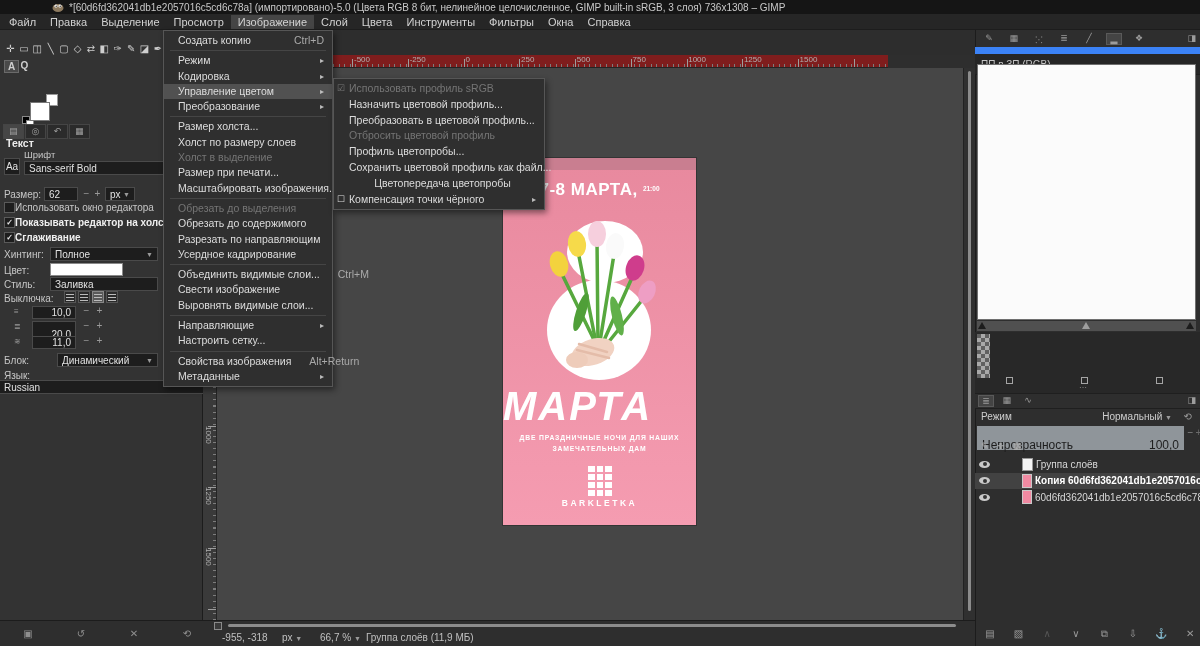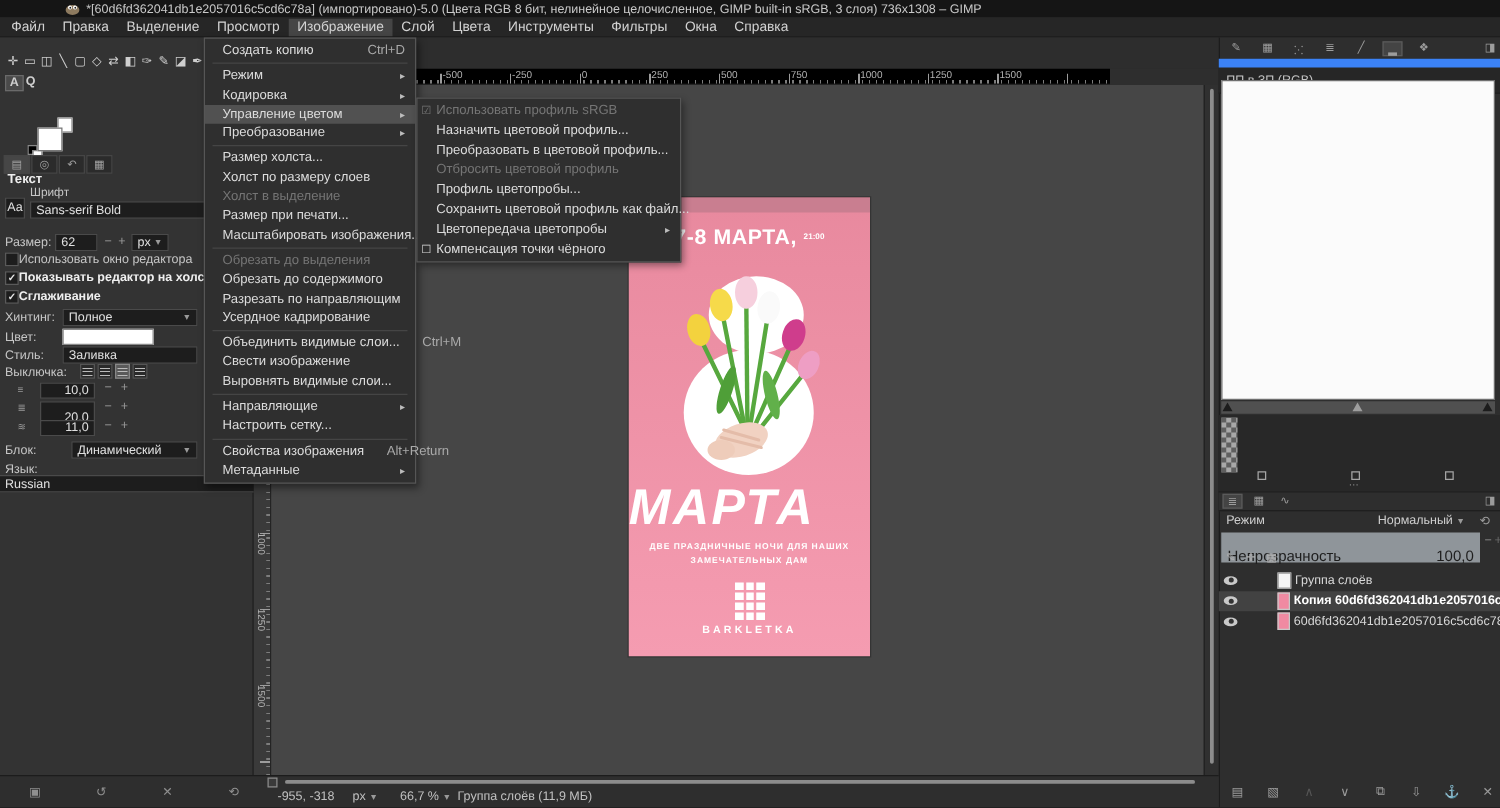--- a/index.html
+++ b/index.html
@@ -30,21 +30,21 @@
   .field .arrow{margin-left:auto;font-size:7px;color:#9a9a9a;}
   .pm{position:absolute;font-size:10px;color:#9a9a9a;width:9px;text-align:center;}
   .cbrow{position:absolute;display:flex;align-items:flex-end;gap:0;font-size:10px;color:#c6c6c6;}
   .cbrow .box{width:9px;height:9px;background:#1d1d1d;border:1px solid #5a5a5a;font-size:8px;line-height:9px;text-align:center;color:#e8e8e8;}
   .cbrow.on{color:#efefef;font-weight:bold;}
   .jbox{position:absolute;width:12px;height:12px;border:1px solid #555;background:#2a2a2a;box-sizing:border-box;
     background-image:repeating-linear-gradient(#bbb 0 1px,transparent 1px 3px);background-size:8px 9px;background-position:1px 2px;background-repeat:no-repeat;}
   .jbox.on{background-color:#5a5a5a;border-color:#888;}
   
   #canvasband{position:absolute;left:203px;top:30px;width:772px;height:25px;background:#2d2d2d;}
-  #hruler{position:absolute;left:203px;top:55px;width:685px;height:13px;background:#000000;border-bottom:1px solid #242424;box-sizing:border-box;overflow:hidden;}
+  #hruler{position:absolute;left:203px;top:55px;width:685px;height:13px;background:#7f1d1d;border-bottom:1px solid #242424;box-sizing:border-box;overflow:hidden;}
   #hruler .ticks{position:absolute;left:0;top:0;right:0;bottom:0;
     background-image:repeating-linear-gradient(90deg,#7d7d7d 0 1px,transparent 1px 5.57px),repeating-linear-gradient(90deg,#9d9d9d 0 1px,transparent 1px 55.7px);
     background-size:100% 3px,100% 8px;background-position:2px bottom,37.6px bottom;background-repeat:no-repeat,no-repeat;}
   .hlab{position:absolute;top:0px;font-size:8px;color:#b0b0b0;}
   #vruler{position:absolute;left:203px;top:68px;width:14px;height:552px;background:#3a3a3a;border-right:1px solid #242424;box-sizing:border-box;overflow:hidden;}
   #vruler .ticks{position:absolute;left:0;top:0;right:0;bottom:0;
     background-image:repeating-linear-gradient(180deg,#7d7d7d 0 1px,transparent 1px 6.1px),repeating-linear-gradient(180deg,#9d9d9d 0 1px,transparent 1px 61px);
     background-size:3px 100%,8px 100%;background-position:right 2px,right 53px;background-repeat:no-repeat,no-repeat;}
   .vlab{position:absolute;left:1px;font-size:8px;color:#b0b0b0;writing-mode:vertical-rl;}
   #rcorner{position:absolute;left:203px;top:55px;width:14px;height:13px;background:#3a3a3a;border-right:1px solid #242424;border-bottom:1px solid #242424;box-sizing:border-box;}
@@ -425,21 +425,21 @@
       </div>
       <div class="mi dis" style="height: 15.8px; line-height: 15.8px; padding-left: 15px;">
         <div class="lab">Отбросить цветовой профиль</div>
       </div>
       <div class="mi" style="height: 15.8px; line-height: 15.8px; padding-left: 15px;">
         <div class="lab">Профиль цветопробы...</div>
       </div>
       <div class="mi" style="height: 15.8px; line-height: 15.8px; padding-left: 15px;">
         <div class="lab">Сохранить цветовой профиль как файл...</div>
       </div>
-      <div class="mi" style="height: 15.8px; line-height: 15.8px; padding-left: 15px;">
+      <div class="mi" style="height: 15.8px; line-height: 15.8px; padding-left: 15px; flex-direction: column;">
         <div class="lab">Цветопередача цветопробы</div>
         <div class="arr">▸</div>
       </div>
       <div class="mi" style="height: 15.8px; line-height: 15.8px; padding-left: 15px;">
         <div class="chk">☐</div>
         <div class="lab">Компенсация точки чёрного</div>
       </div>
     </div>
 
   <div id="rightdock"></div>

